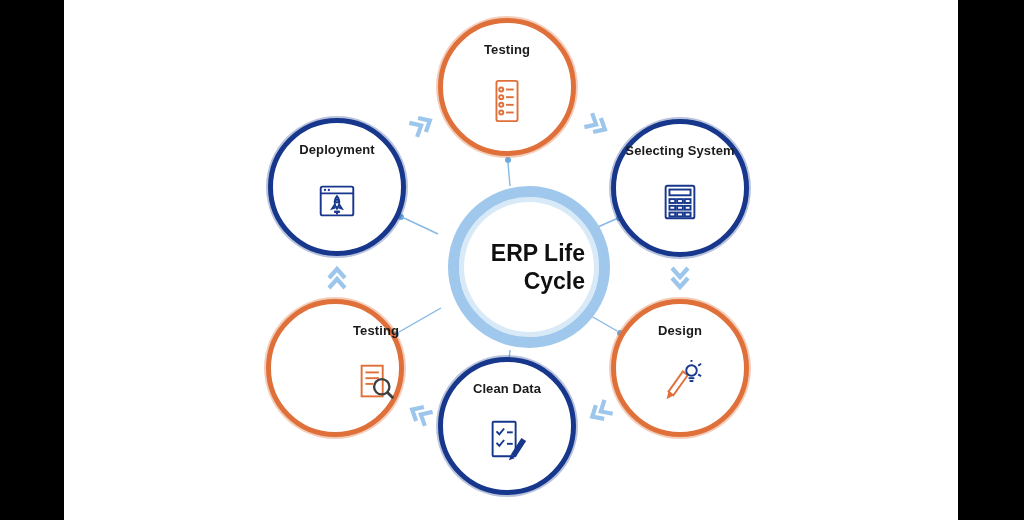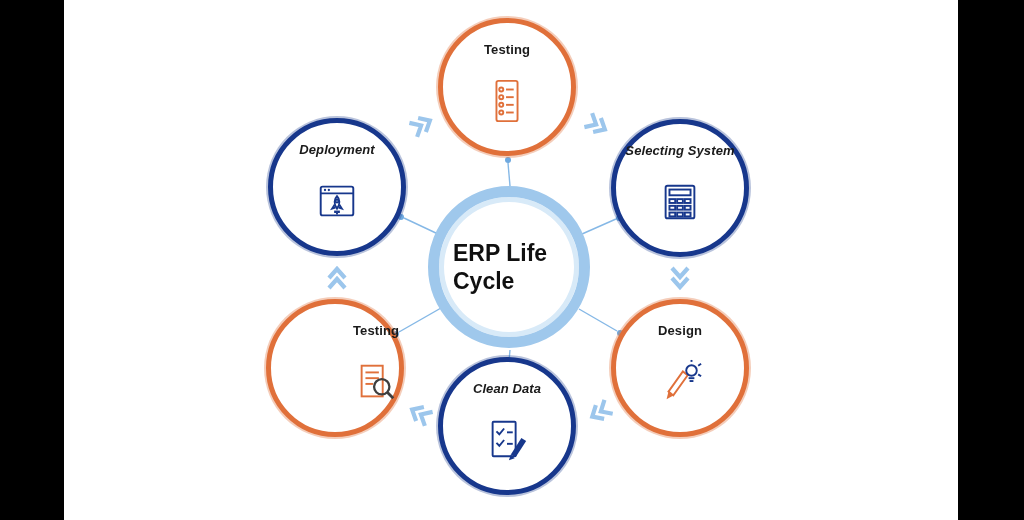--- a/index.html
+++ b/index.html
@@ -42,51 +42,50 @@
     align-items: center;
     box-sizing: content-box;
   }
   .node.orange {
     border: 5px solid #e0703a;
     box-shadow: 0 0 0 2px rgba(224,112,58,0.35);
   }
   .node.navy {
     border: 5px solid #17378c;
     box-shadow: 0 0 0 2px rgba(23,55,140,0.30);
-    font-style: italic;
   }
   .node .label {
     margin-top: 19px;
     font-size: 13px;
     font-weight: bold;
     color: #1a1a1a;
     white-space: nowrap;
     letter-spacing: 0.1px;
   }
   .node .icon-wrap {
     flex: 1;
     display: flex;
     align-items: center;
     justify-content: center;
     padding-bottom: 6px;
   }
 
   
   .center-circle {
     position: absolute;
-    left: 428px; top: 186px;
+    left: 448px; top: 186px;
     width: 140px; height: 140px;
     border-radius: 50%;
     border: 11px solid #9fc8ec;
     box-shadow: inset 0 0 0 5px #d8eaf8;
     background: #ffffff;
     display: flex;
     align-items: center;
     justify-content: center;
-    text-align: left;
+    text-align: right;
     box-sizing: content-box;
   }
   .center-circle .title {
     width: 112px;
     font-size: 23px;
     line-height: 1.22;
     font-weight: bold;
     color: #101010;
   }
 

